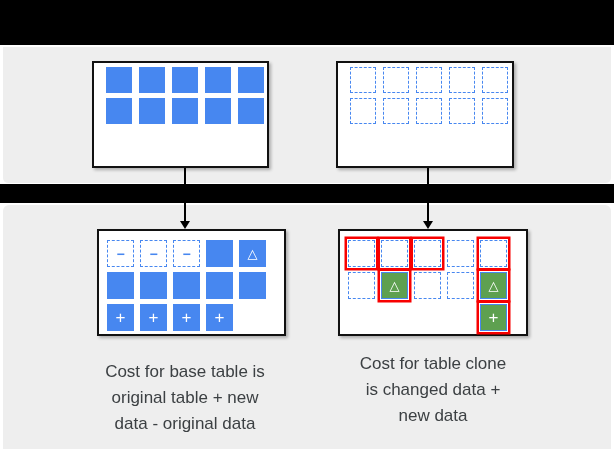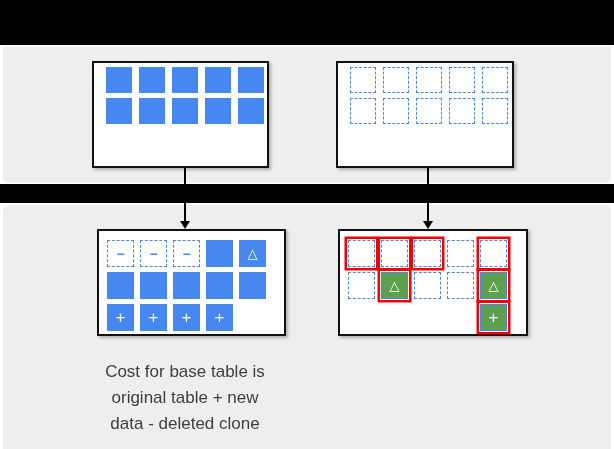--- a/index.html
+++ b/index.html
@@ -144,17 +144,22 @@
         <div class="cell empty"></div>
         <div class="cell empty"></div>
         <div class="cell empty"></div>
         <div class="cell green-plus-red">+</div>
       </div>
   </div>
 
   <div class="caption" id="caption-left">
     <div>Cost for base table is</div>
     <div>original table + new</div>
-    <div>data - deleted clone</div>
+    <div>data - original data</div>
   </div>
 
+  <div class="caption" id="caption-right">
+    <div>Cost for table clone</div>
+    <div>is changed data +</div>
+    <div>new data</div>
+  </div>
 
 </div>
 
 </body></html>

